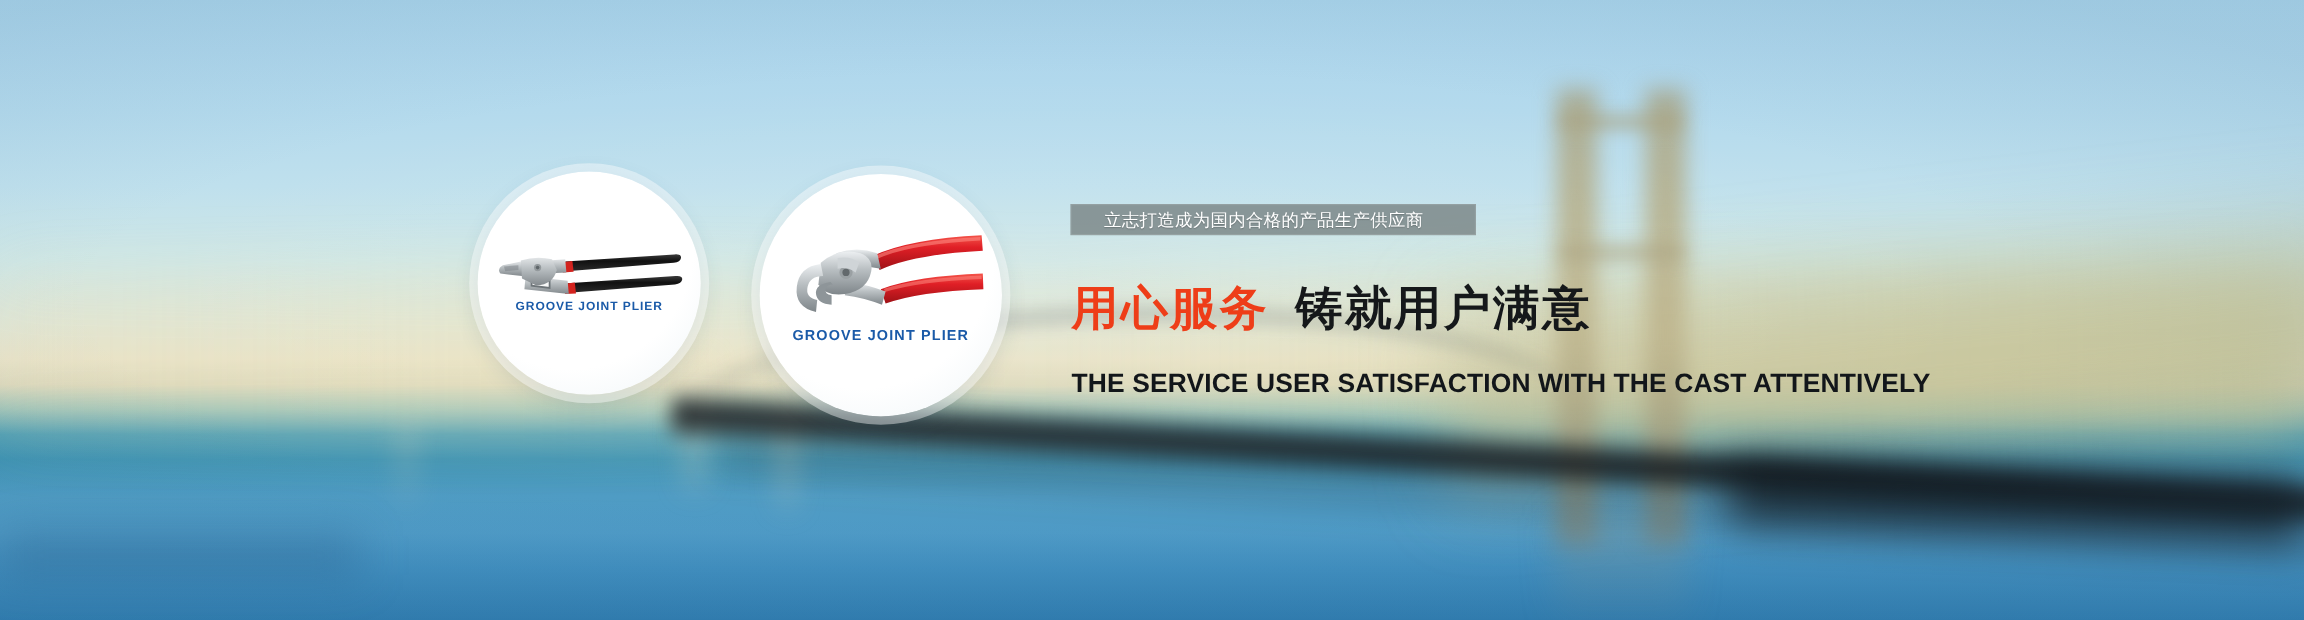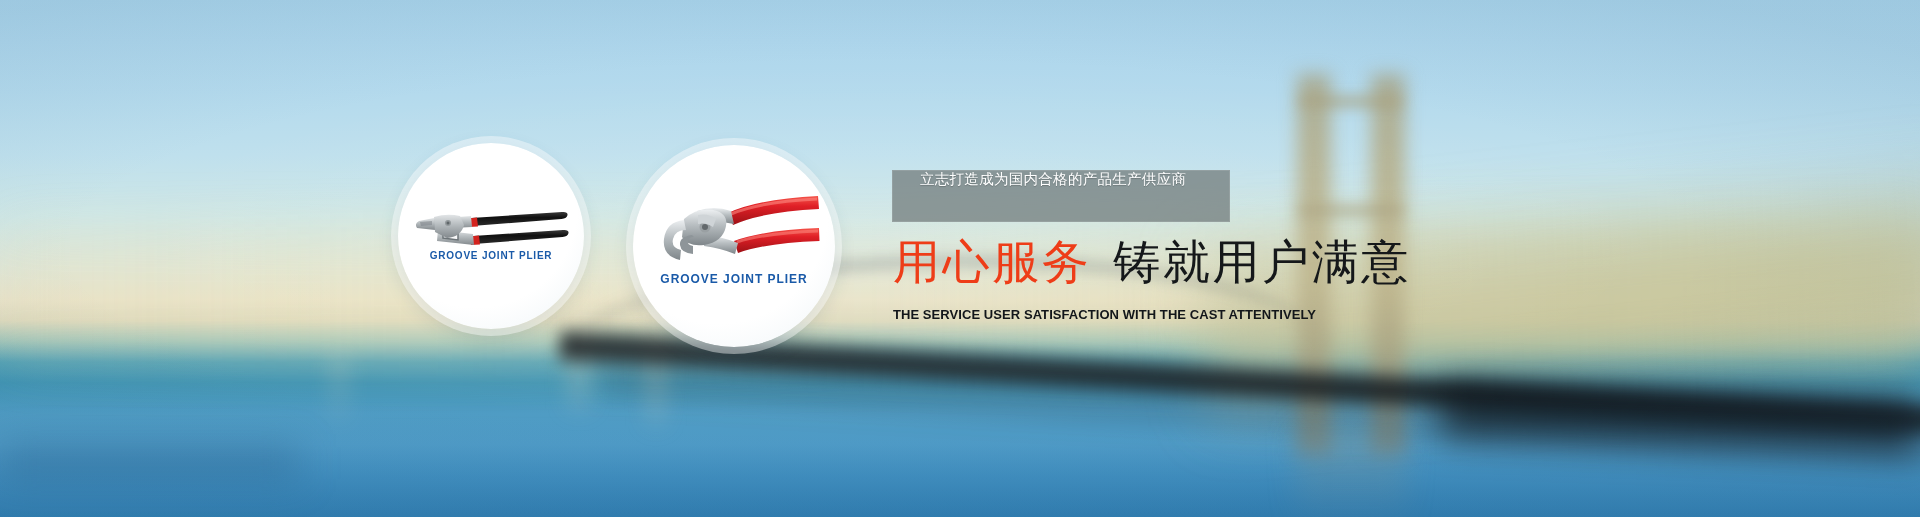--- a/index.html
+++ b/index.html
@@ -237,24 +237,24 @@
   .plier-svg { position: absolute; }
   #plier-1 { left: 14px; top: 52px; width: 160px; height: 64px; }
   #plier-2 { left: 20px; top: 44px; width: 168px; height: 82px; }
 
   
   .tagline-bar {
     position: absolute;
     left: 892px;
     top: 170px;
     width: 338px;
-    height: 52px;
+    height: 26px;
     background: rgba(118,128,128,0.78);
     display: flex;
-    align-items: flex-start;
+    align-items: center;
     box-shadow: inset 0 0 0 1px rgba(255,255,255,0.10);
   }
   .tagline-bar .tagline-text {
     color: #ffffff;
     font-size: 14.5px;
     letter-spacing: 0.02em;
     padding-left: 28px;
     white-space: nowrap;
     text-shadow: 0 1px 1px rgba(0,0,0,0.22);
   }
@@ -262,33 +262,33 @@
   
   .headline {
     position: absolute;
     left: 893px;
     top: 238px;
     white-space: nowrap;
     line-height: 1;
   }
   .headline .hl-part {
     font-family: "DejaVu Serif", "Liberation Serif", serif;
-    font-size: 47px;
-    font-weight: normal;
+    font-size: 39px;
+    font-weight: bold;
     letter-spacing: 0.055em;
   }
   .headline .hl-red   { color: #ee3d18; }
   .headline .hl-dark  { color: #15181a; margin-left: 22px; text-align: center; }
 
   .subheadline {
     position: absolute;
     left: 893px;
     top: 307px;
     color: #12161a;
-    font-size: 13px;
+    font-size: 22px;
     font-weight: bold;
     letter-spacing: 0.005em;
     white-space: nowrap;
   }
 </style>
 </head>
 <body>
 
 <div class="banner">
 

